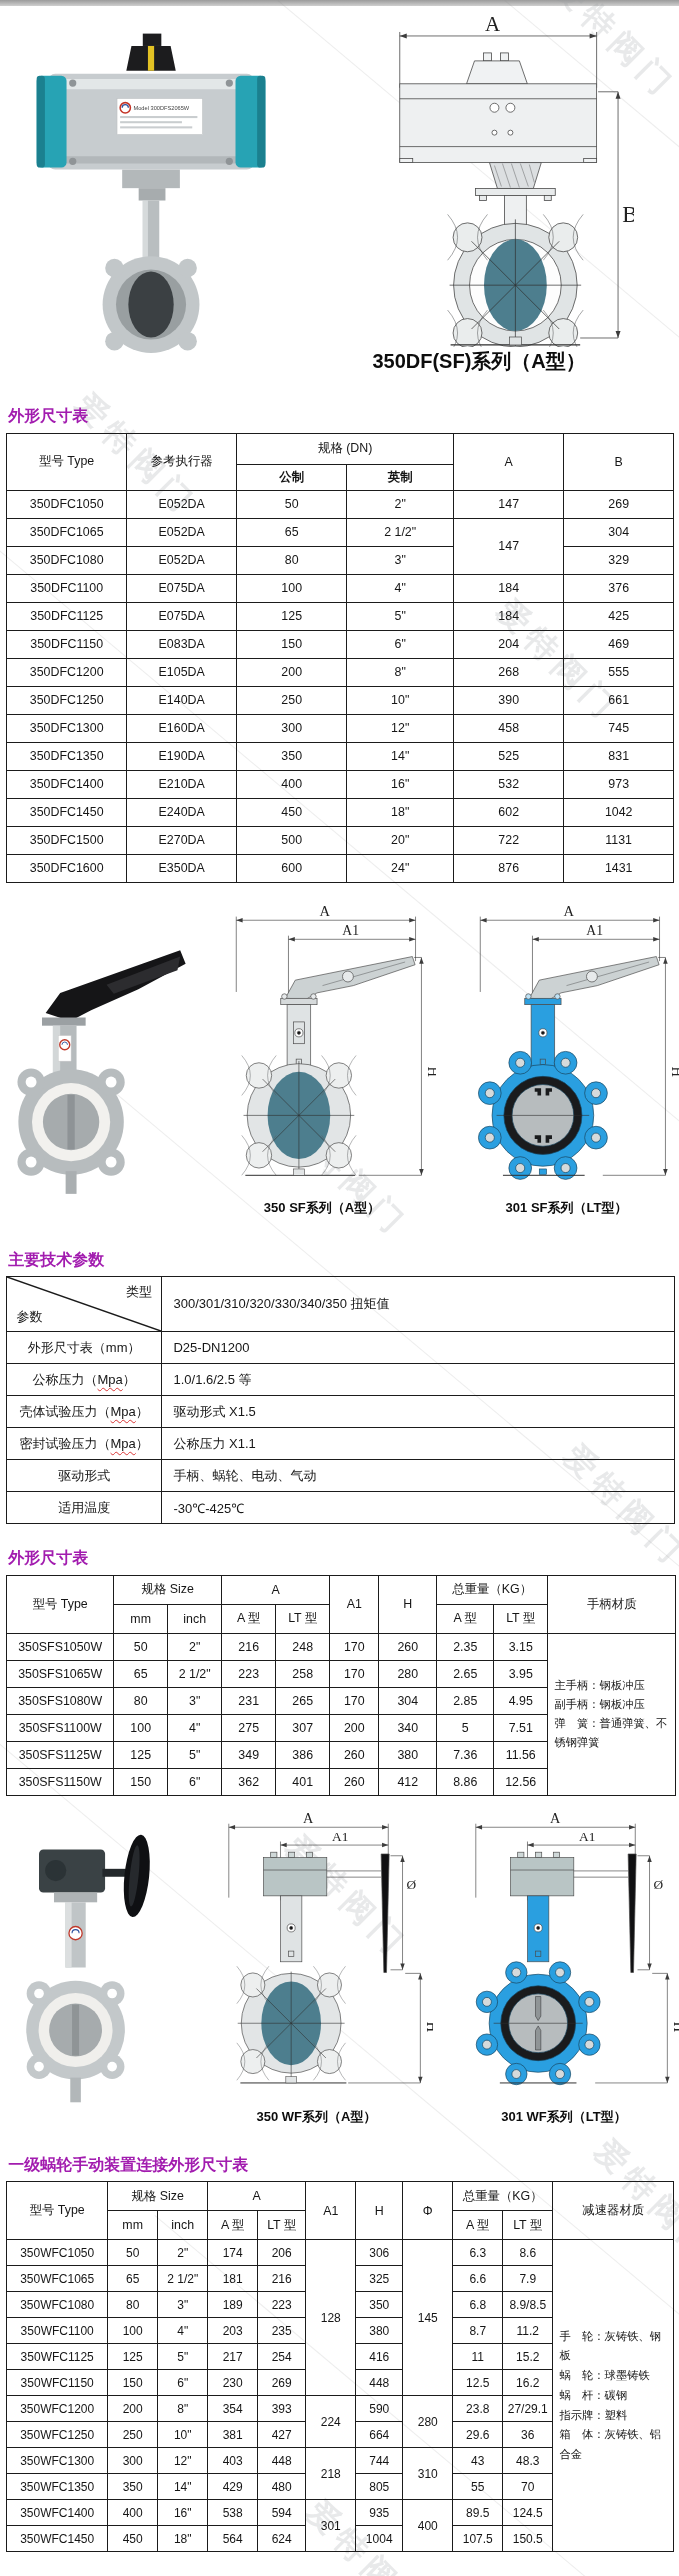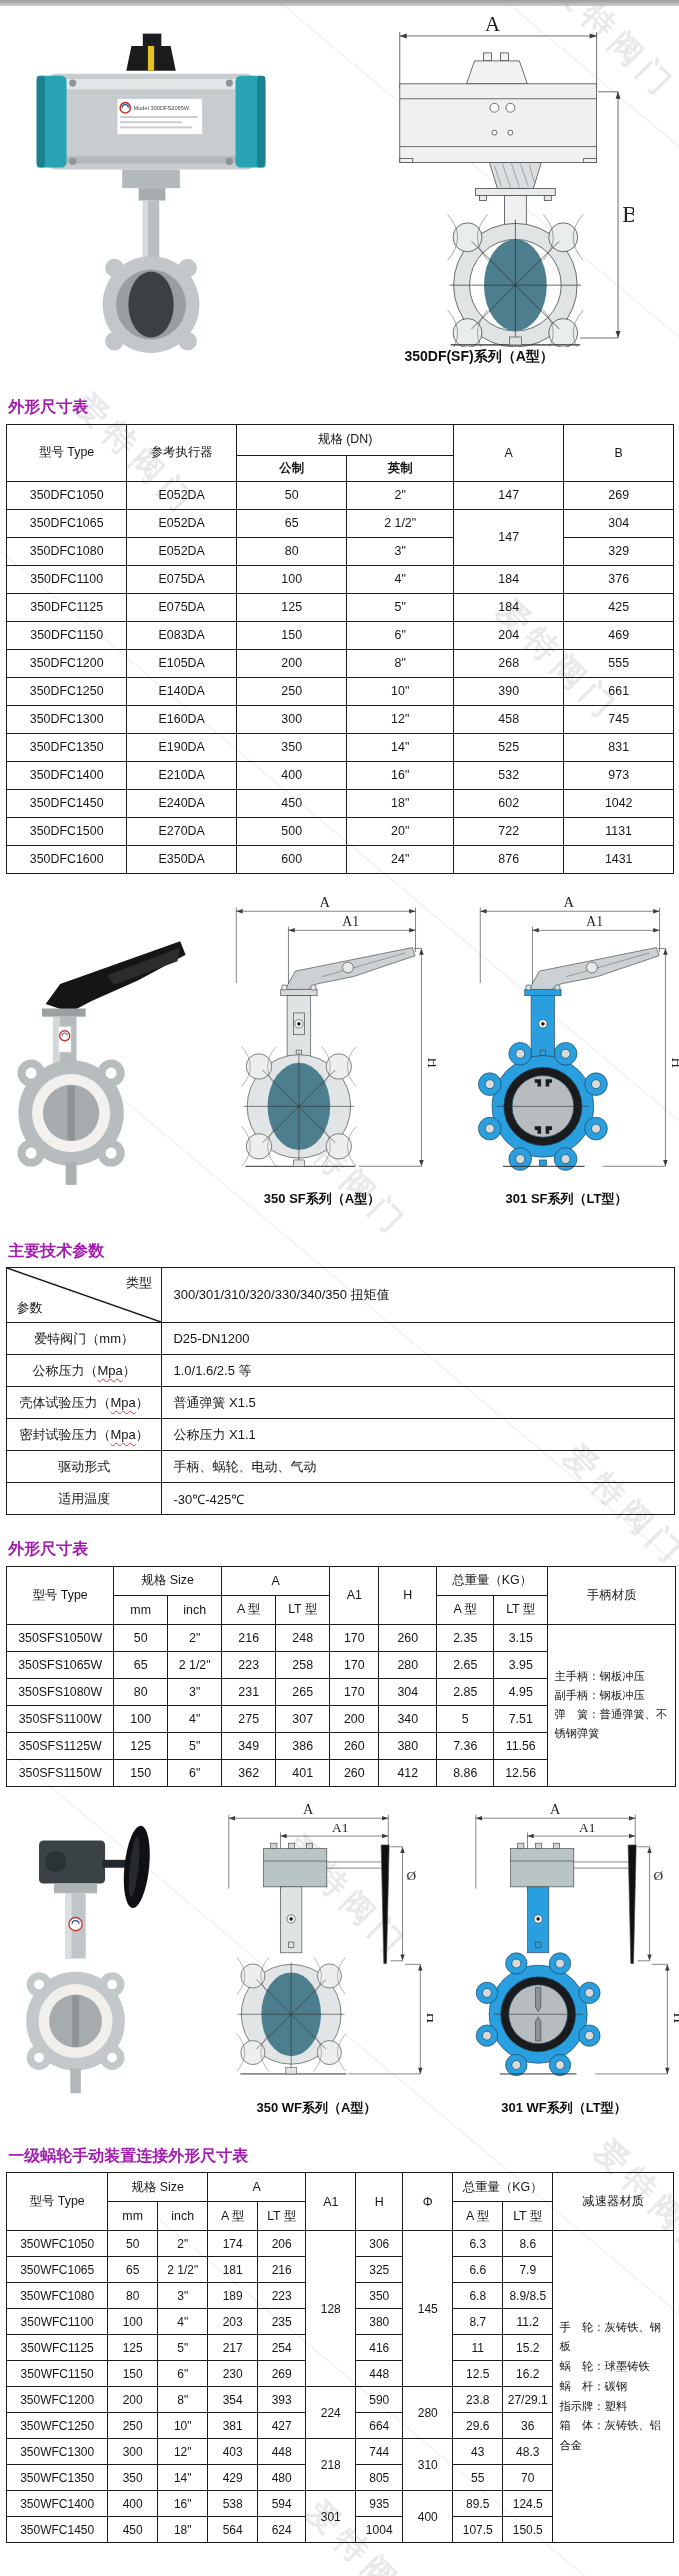--- a/index.html
+++ b/index.html
@@ -47,21 +47,21 @@
 
   #t3 thead th{height:26px;}
   #t3 tbody td{height:23px; font-size:12px;}
   #t3 td.mat{font-size:11.3px; line-height:1.75;}
 
   
   .sec-pics{display:flex; align-items:flex-start;}
   .sec-top{padding:7.2px 0 2.1px 20.6px;}
   .dcol{display:flex; flex-direction:column; align-items:center;}
   .cap{font-size:13px; font-weight:700; text-align:center; margin-top:1px; color:#0d0d0d;}
-  .cap-main{font-size:14px; font-weight:700;}
+  .cap-main{font-size:20px; font-weight:700;}
   .sec-sf{padding:20.6px 0 0 2.1px;}
   .sec-wf{padding:17.5px 0 0 2.1px;}
   svg{display:block;}
   .dimtxt{font-family:"Liberation Serif", serif;}
 </style>
 </head>
 <body>
 
 <div class="topbar"></div>
 <div class="wm-layer" id="wm">
@@ -511,30 +511,30 @@
           <td class="diag">
             <svg class="dline" viewBox="0 0 100 100" preserveAspectRatio="none">
                 <line x1="0" y1="0" x2="100" y2="100" stroke="#1b1b1b" stroke-width="1.5" vector-effect="non-scaling-stroke"></line>
               </svg>
             <span class="dtop">类型</span>
             <span class="dbot">参数</span>
           </td>
           <td class="tval">300/301/310/320/330/340/350 扭矩值</td>
         </tr>
       <tr>
-            <td class="tlabel">爱特阀门（mm）</td>
+            <td class="tlabel">外形尺寸表（mm）</td>
             <td class="tval">D25-DN1200</td>
           </tr>
           <tr>
             <td class="tlabel">公称压力（<span class="wavy">Mpa</span>）</td>
             <td class="tval">1.0/1.6/2.5 等</td>
           </tr>
           <tr>
             <td class="tlabel">壳体试验压力（<span class="wavy">Mpa</span>）</td>
-            <td class="tval">普通弹簧 X1.5</td>
+            <td class="tval">驱动形式 X1.5</td>
           </tr>
           <tr>
             <td class="tlabel">密封试验压力（<span class="wavy">Mpa</span>）</td>
             <td class="tval">公称压力 X1.1</td>
           </tr>
           <tr>
             <td class="tlabel">驱动形式</td>
             <td class="tval">手柄、蜗轮、电动、气动</td>
           </tr>
           <tr>

